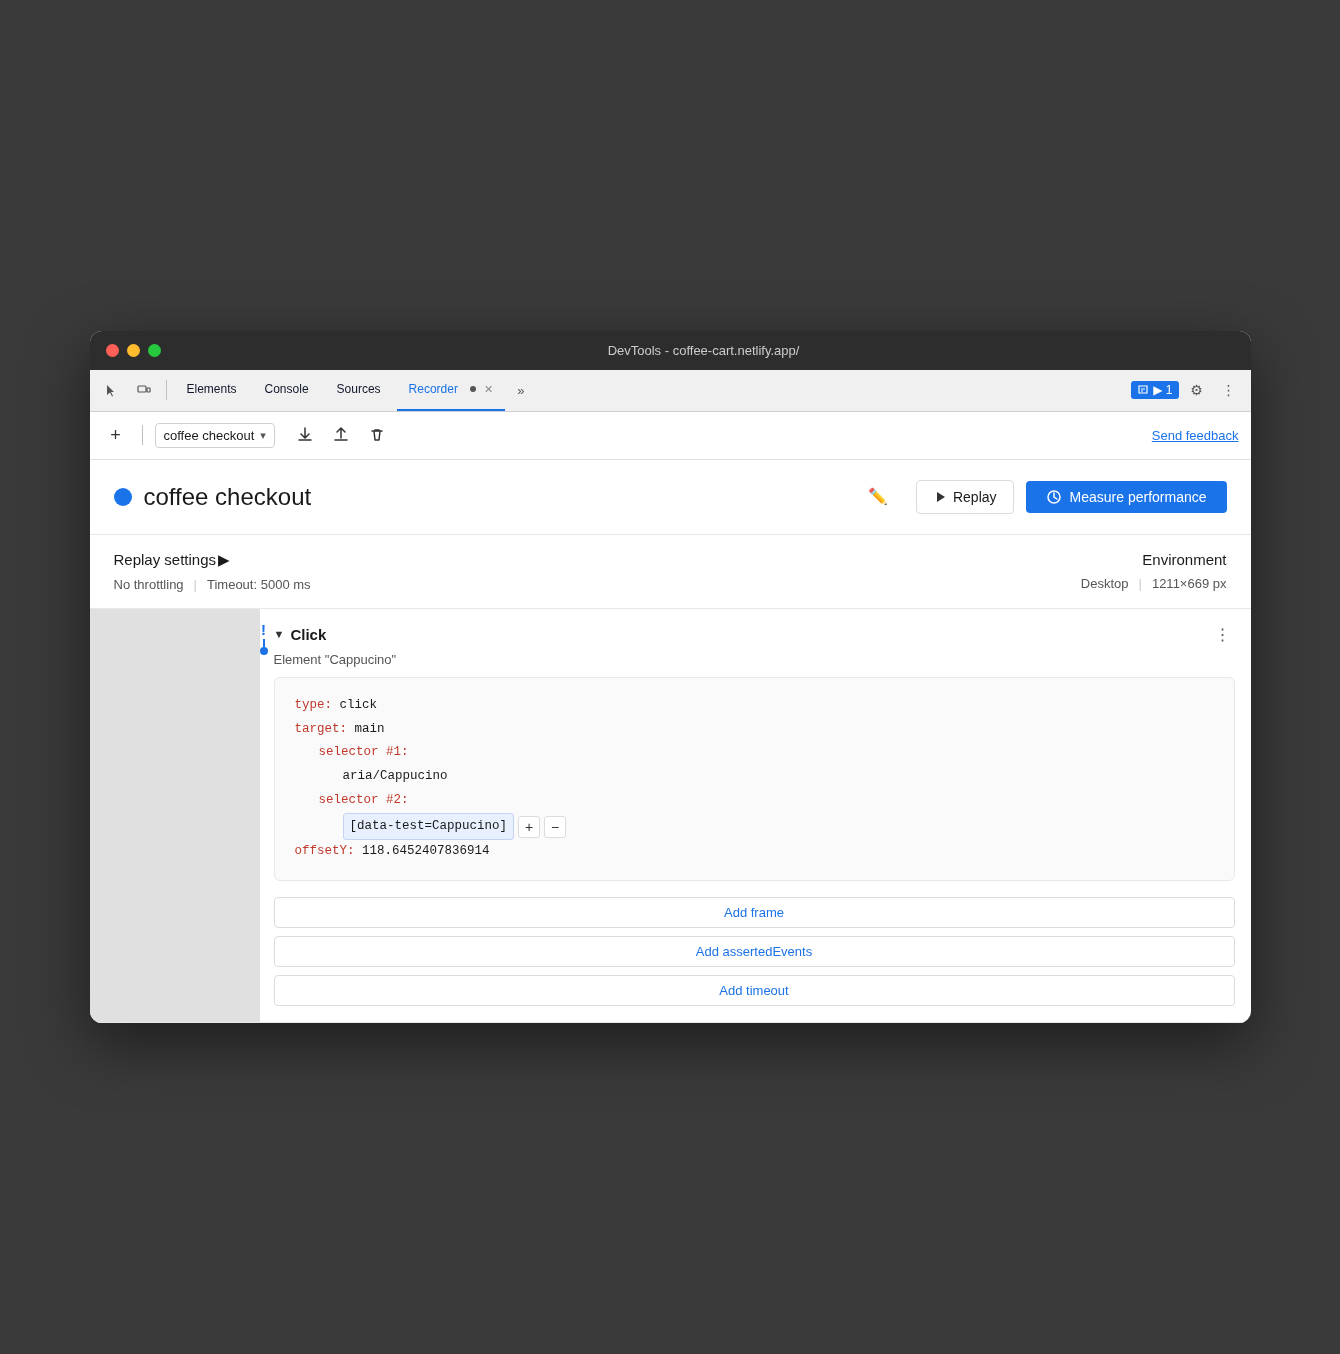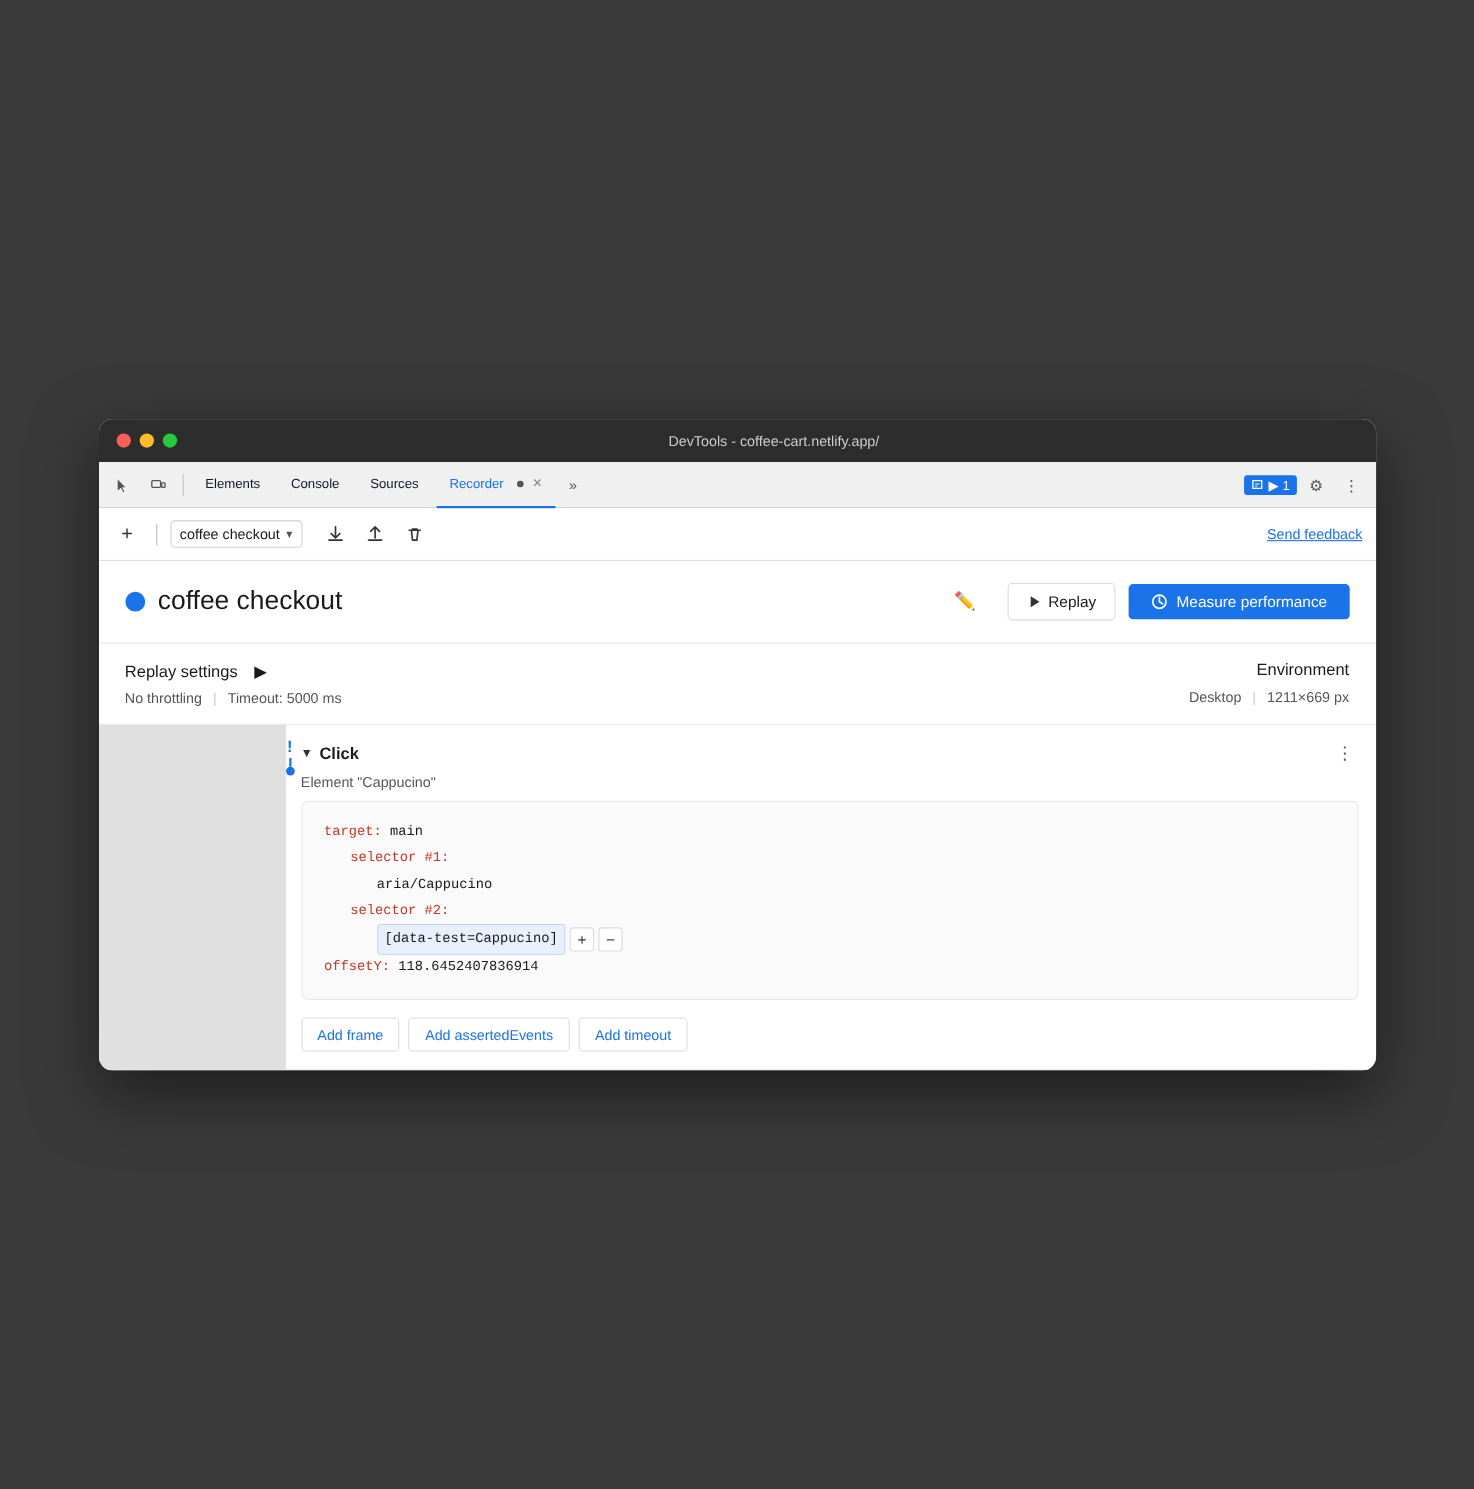--- a/index.html
+++ b/index.html
@@ -293,21 +293,21 @@
 
     .settings-left {}
     .settings-right { text-align: right; }
 
     .settings-title {
       font-size: 15px;
       font-weight: 500;
       color: #1a1a1a;
       display: flex;
       align-items: center;
-      gap: 15px;
+      gap: 2px;
       margin-bottom: 8px;
     }
 
     .settings-details {
       font-size: 13px;
       color: #555;
       display: flex;
       align-items: center;
       gap: 0;
     }
@@ -392,20 +392,21 @@
       cursor: pointer;
       vertical-align: middle;
       margin-left: 4px;
     }
 
     
     .action-buttons {
       display: flex;
       gap: 8px;
       flex-wrap: wrap;
+      flex-direction: column;
     }
 
     .action-btn {
       padding: 7px 14px;
       border: 1px solid #dadce0;
       border-radius: 4px;
       background: white;
       color: #1a73e8;
       font-size: 13px;
       cursor: pointer;
@@ -629,20 +630,25 @@
 
         <div class="step-title-row">
           <span class="triangle-expand">▼</span>
           <span class="step-name">Click</span>
           <button class="step-more-btn">⋮</button>
         </div>
 
         <div class="element-label">Element "Cappucino"</div>
 
         <div class="code-block">
+          <div class="code-line">
+            <span class="code-key">type:</span>
+            <span>&nbsp;</span>
+            <span class="code-value">click</span>
+          </div>
           <div class="code-line">
             <span class="code-key">target:</span>
             <span>&nbsp;</span>
             <span class="code-value">main</span>
           </div>
           <div class="code-line" style="padding-left:24px;">
             <span class="code-key">selector #1:</span>
           </div>
           <div class="code-line" style="padding-left:48px;">
             <span class="code-value">aria/Cappucino</span>

